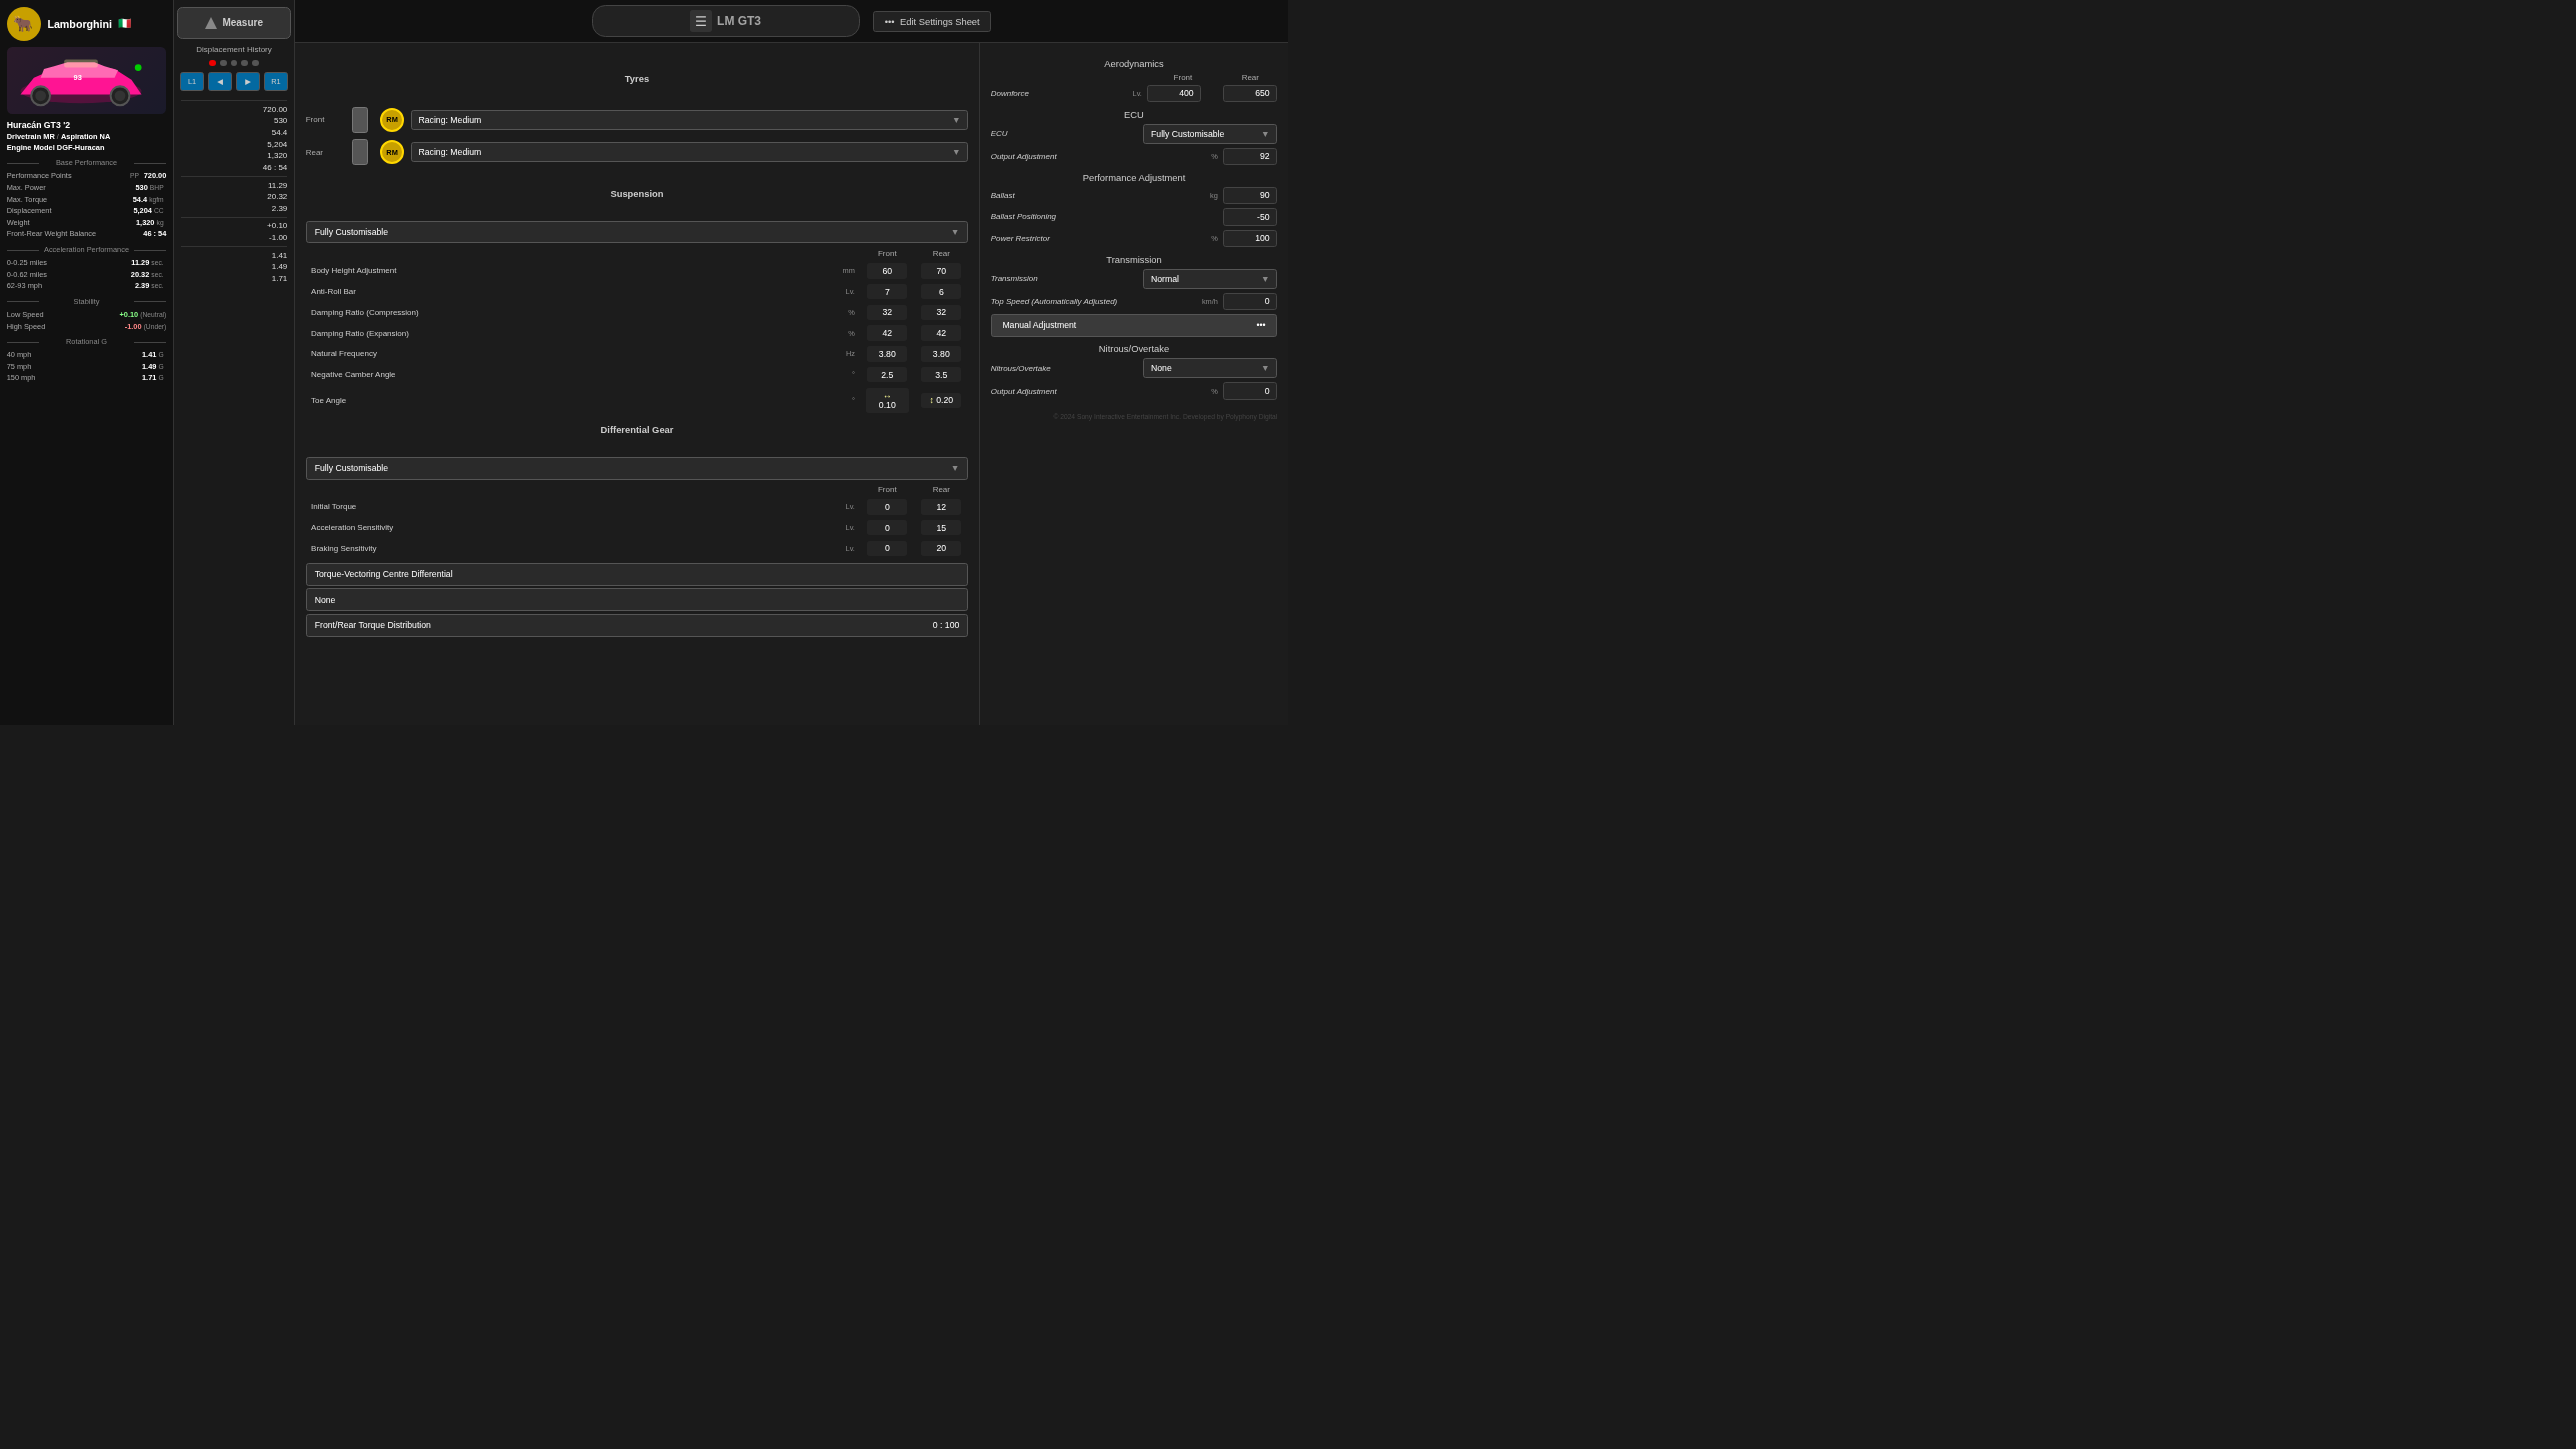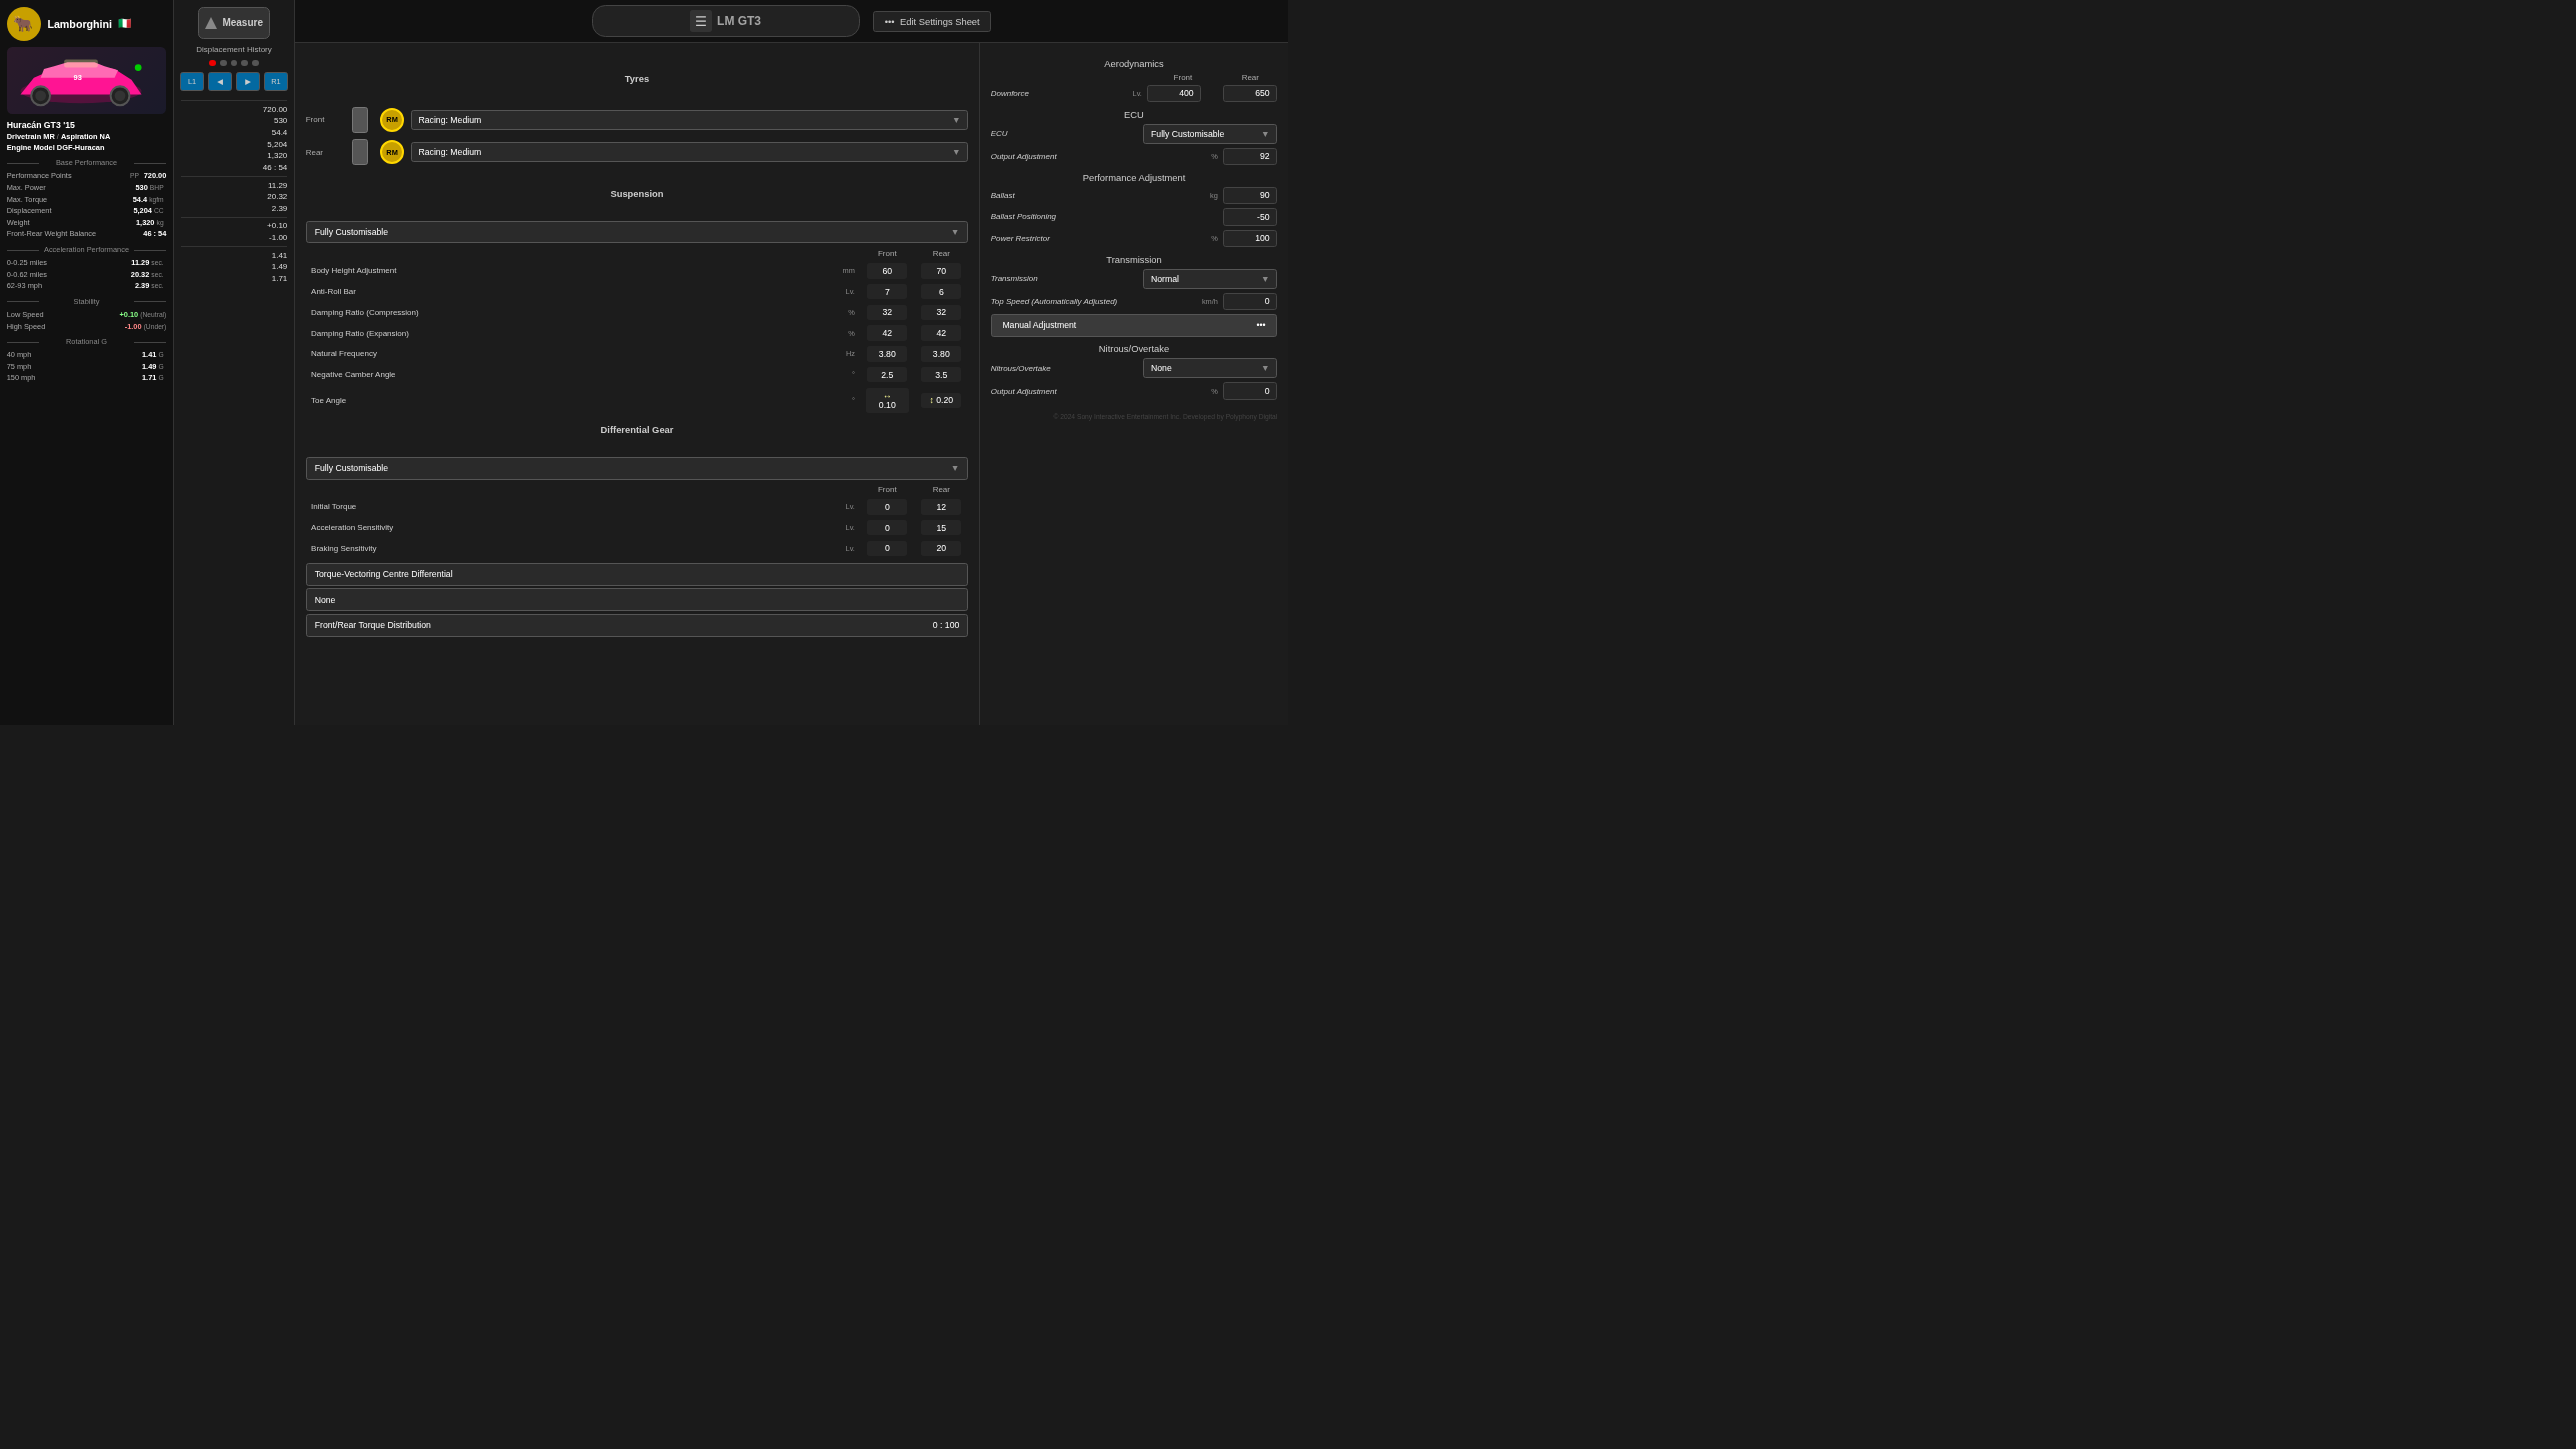--- a/index.html
+++ b/index.html
@@ -144,21 +144,21 @@
       background: #1a1a1a;
       border-right: 0.7px solid #333;
       display: flex;
       flex-direction: column;
       align-items: center;
       padding: 6.7px;
       flex-shrink: 0;
     }
 
     .measure-button {
-      width: 72px;
+      width: 114px;
       height: 32px;
       background: #333;
       border: 1.3px solid #555;
       border-radius: 5.4px;
       display: flex;
       align-items: center;
       justify-content: center;
       gap: 5.4px;
       cursor: pointer;
       margin-bottom: 6.7px;
@@ -584,21 +584,21 @@
         <circle cx="50" cy="62" r="8" fill="#333"></circle>
         <circle cx="168" cy="62" r="14" fill="#222" stroke="#555" stroke-width="3"></circle>
         <circle cx="168" cy="62" r="8" fill="#333"></circle>
         <rect x="85" y="8" width="50" height="12" rx="3" fill="#ff9" opacity="0.3"></rect>
         <text x="105" y="38" fill="#fff" font-size="11" font-weight="bold" text-anchor="middle">93</text>
 
         <circle cx="195" cy="20" r="5" fill="#00cc00"></circle>
       </svg>
     </div>
 
-    <div class="car-name">Huracán GT3 '15</div>
+    <div class="car-name">Huracán GT3 '2</div>
     <div class="car-detail">
       <span>Drivetrain</span> <span>MR</span>
       / <span>Aspiration</span> <span>NA</span>
     </div>
     <div class="car-detail">
       <span>Engine Model</span> <span style="color:#fff;font-weight:bold;">DGF-Huracan</span>
     </div>
 
     <div class="section-divider">Base Performance</div>
 

